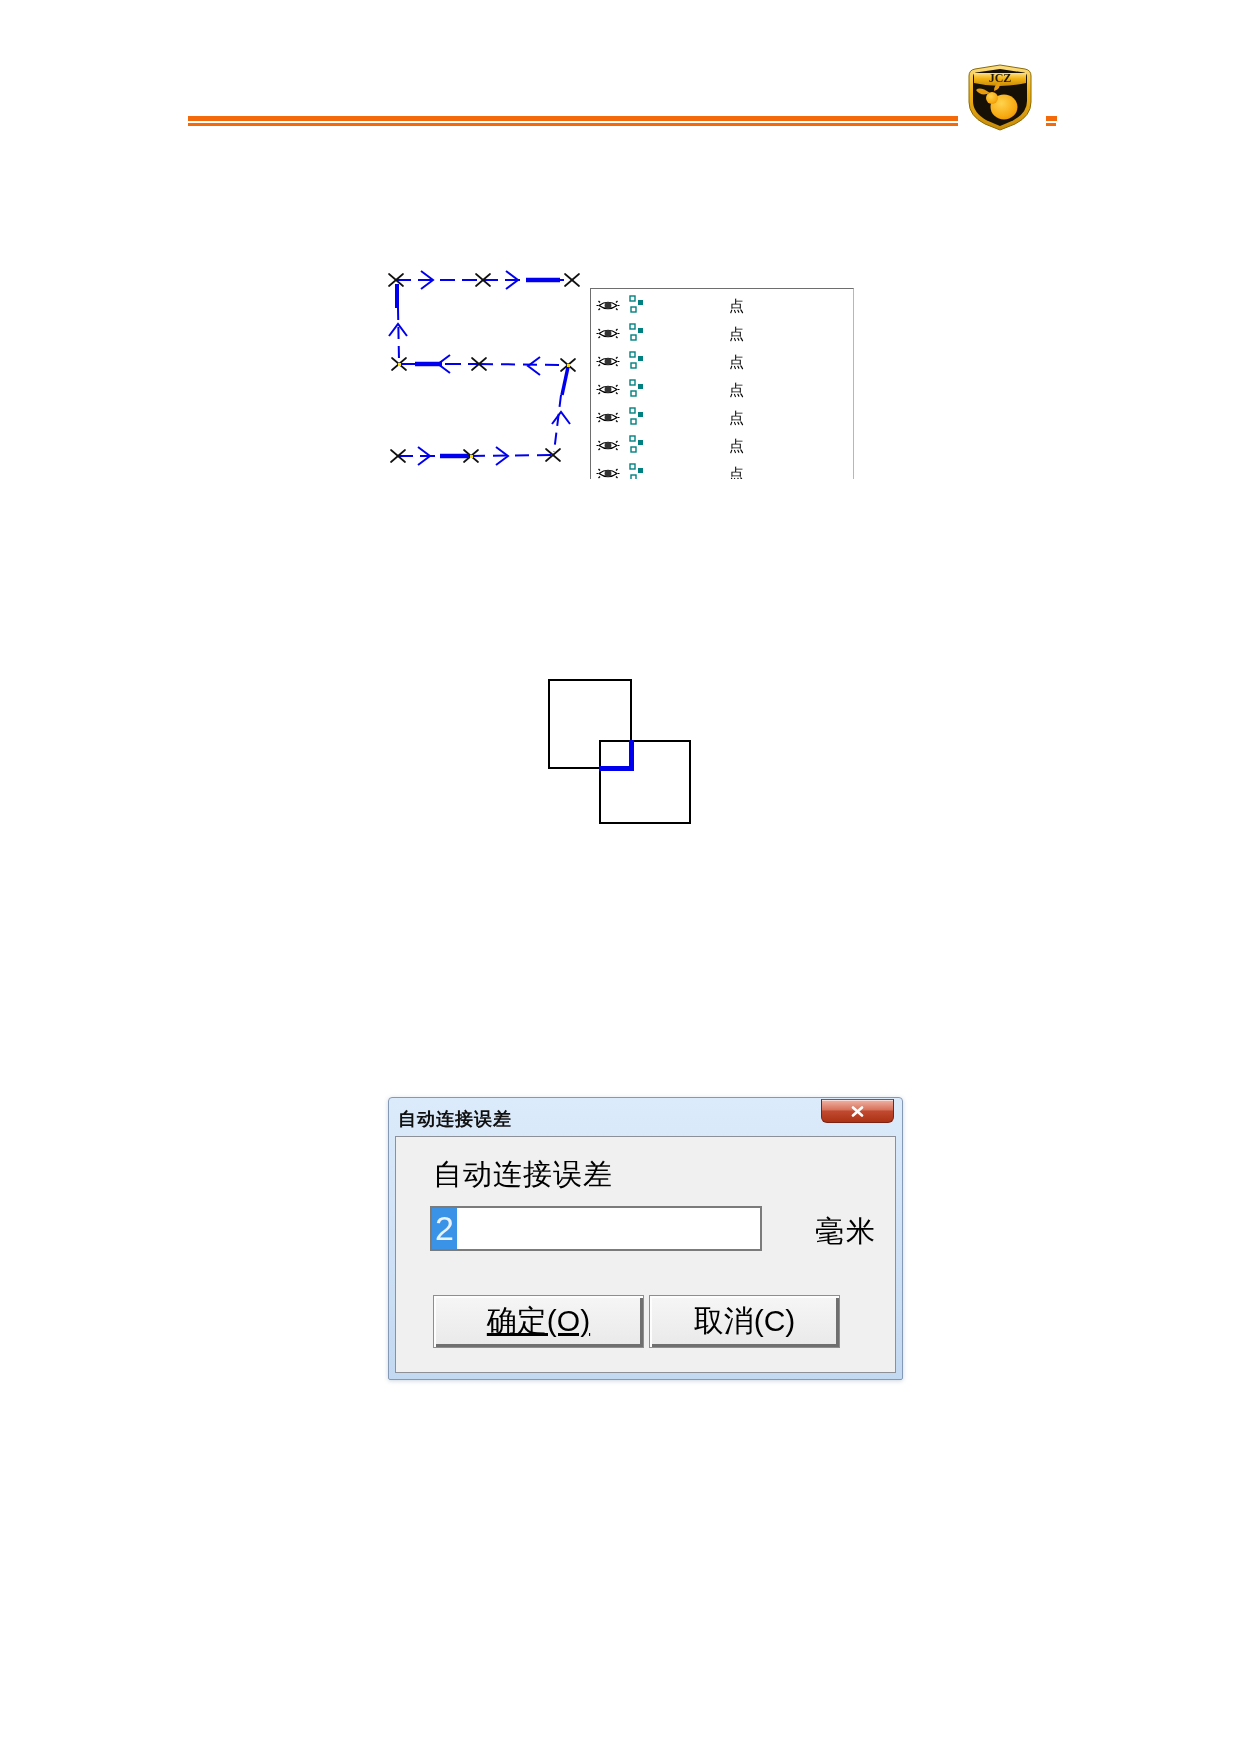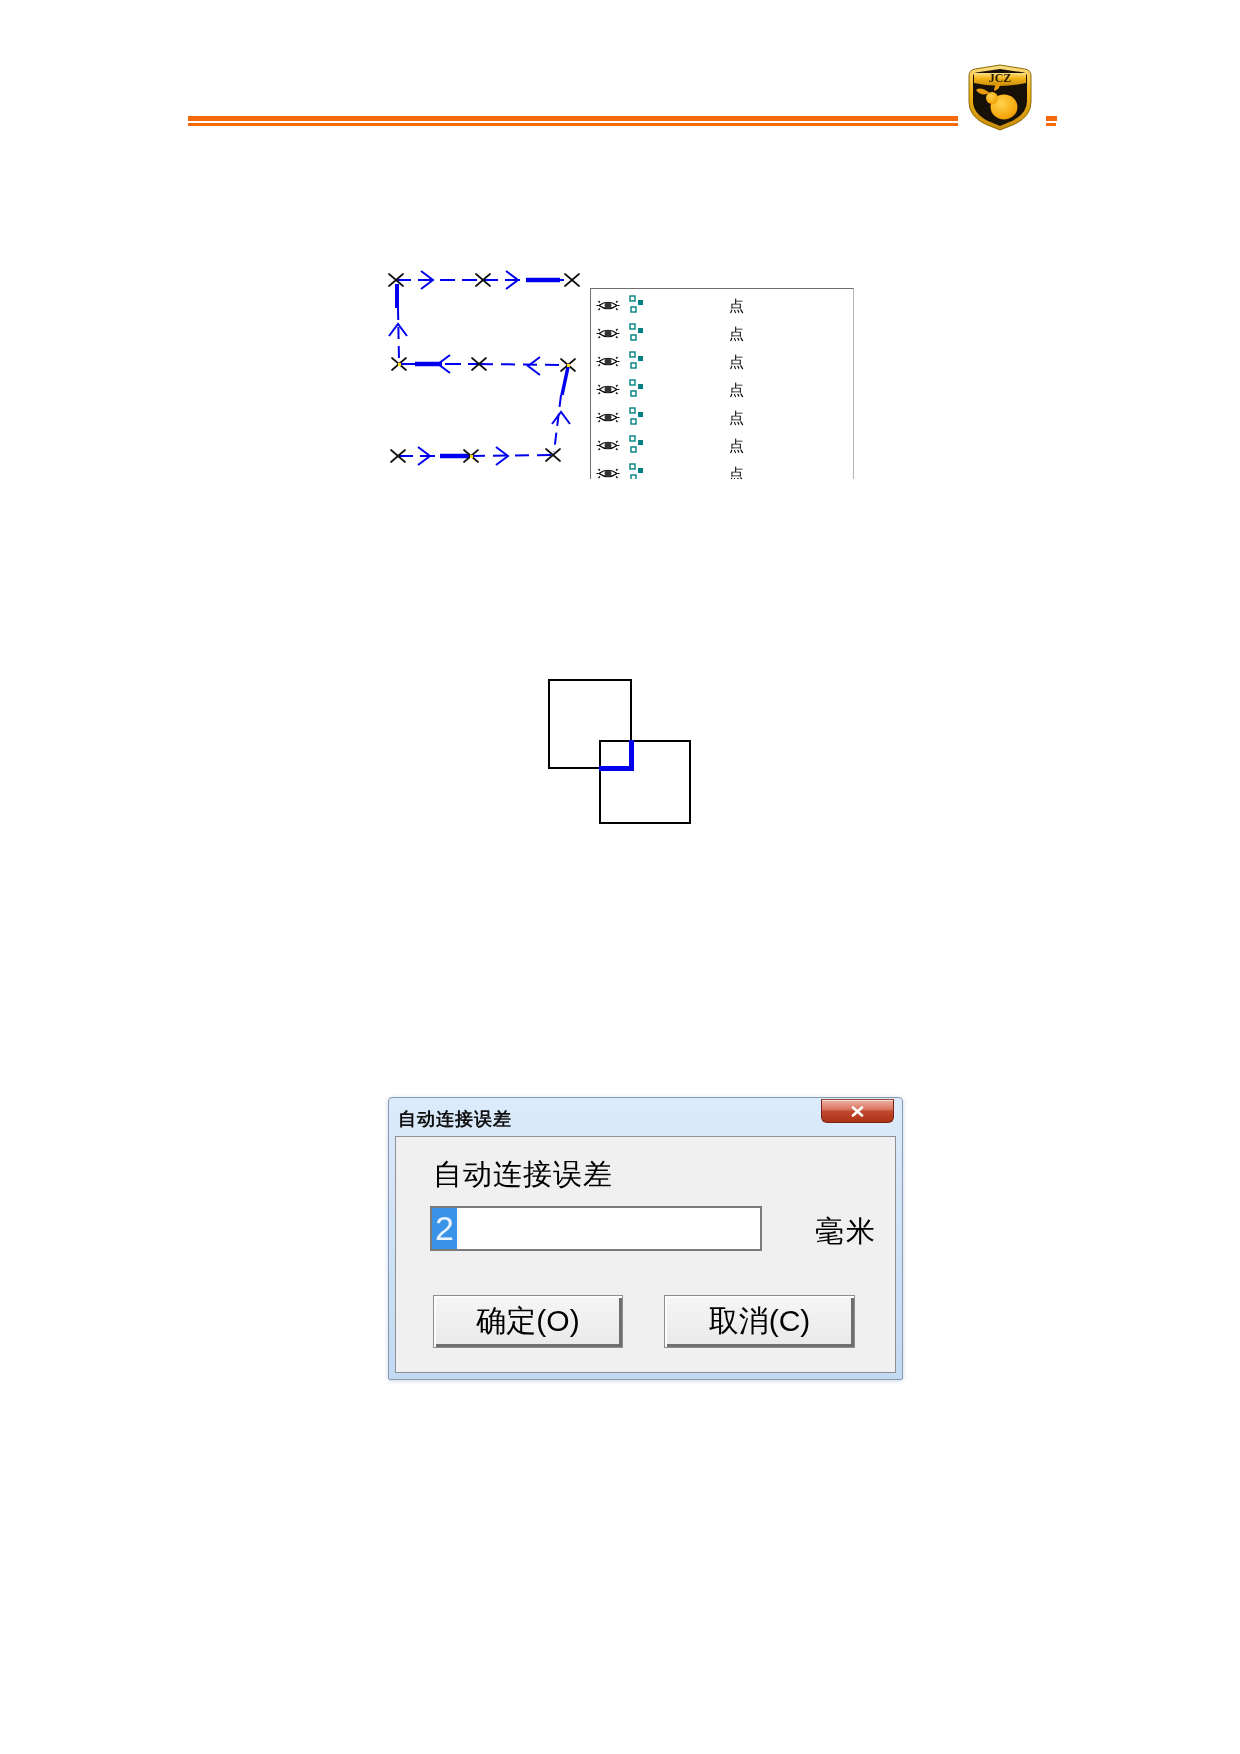--- a/index.html
+++ b/index.html
@@ -47,22 +47,22 @@
   .dlg-input{position:absolute;left:41px;top:108px;width:332px;height:45px;background:#fff;
              border:2px solid #7b7b7b;box-sizing:border-box;display:flex;align-items:center;
              font-size:34px;cursor:text;}
   .dlg-input .sel{background:var(--selection-blue);color:#eaf4ff;padding:0 3px;line-height:41px;display:inline-block;}
   .dlg-unit{position:absolute;left:386px;top:114px;font-size:29px;color:#000;letter-spacing:2px;margin-left:40px;}
   .dlg-btn{position:absolute;top:197px;height:53px;box-sizing:border-box;cursor:pointer;
            background:linear-gradient(#f6f6f6,#e9e9e9);border:1px solid #8e8e8e;
            box-shadow:inset 2px 2px 0 #fdfdfd, inset -3px -3px 0 #6f6f6f;
            display:flex;align-items:center;justify-content:center;
            font-size:30px;color:#000;font-family:"Liberation Sans", sans-serif;}
-  .dlg-ok{left:44px;width:190px;}
-  .dlg-cancel{left:275px;width:191px;}
+  .dlg-ok{left:44px;width:211px;text-decoration:underline;}
+  .dlg-cancel{left:260px;width:191px;}
 </style>
 </head>
 <body>
 
 <div>
 
   <div class="rule-thick"></div>
   <div class="rule-thin"></div>
   <div class="rule-stub-thick"></div>
   <div class="rule-stub-thin"></div>

